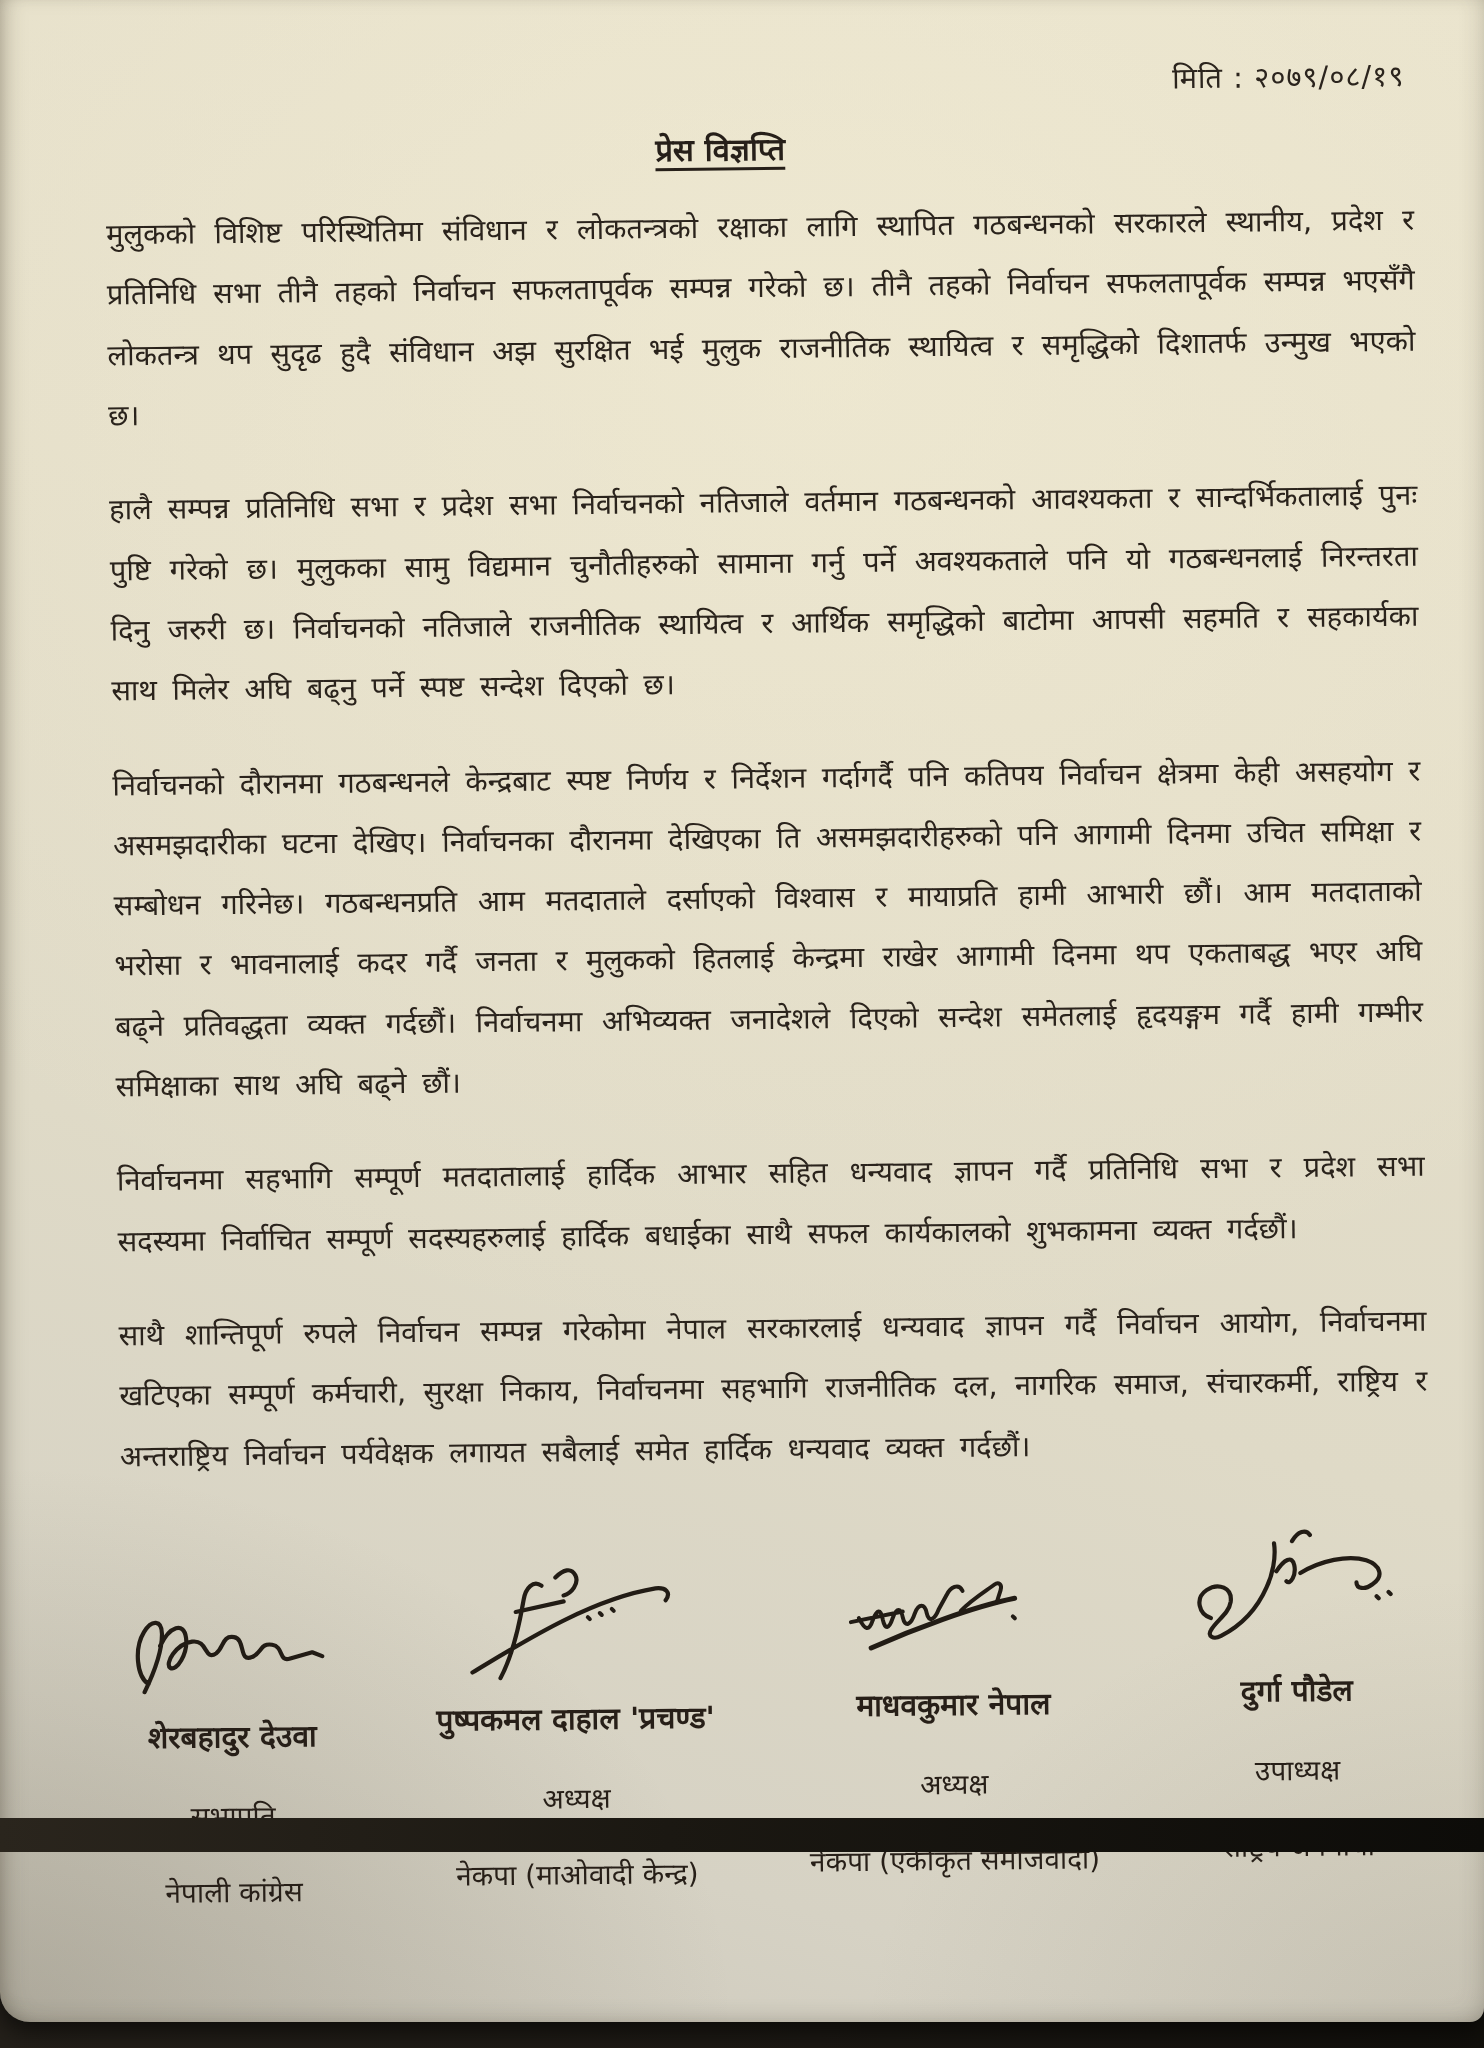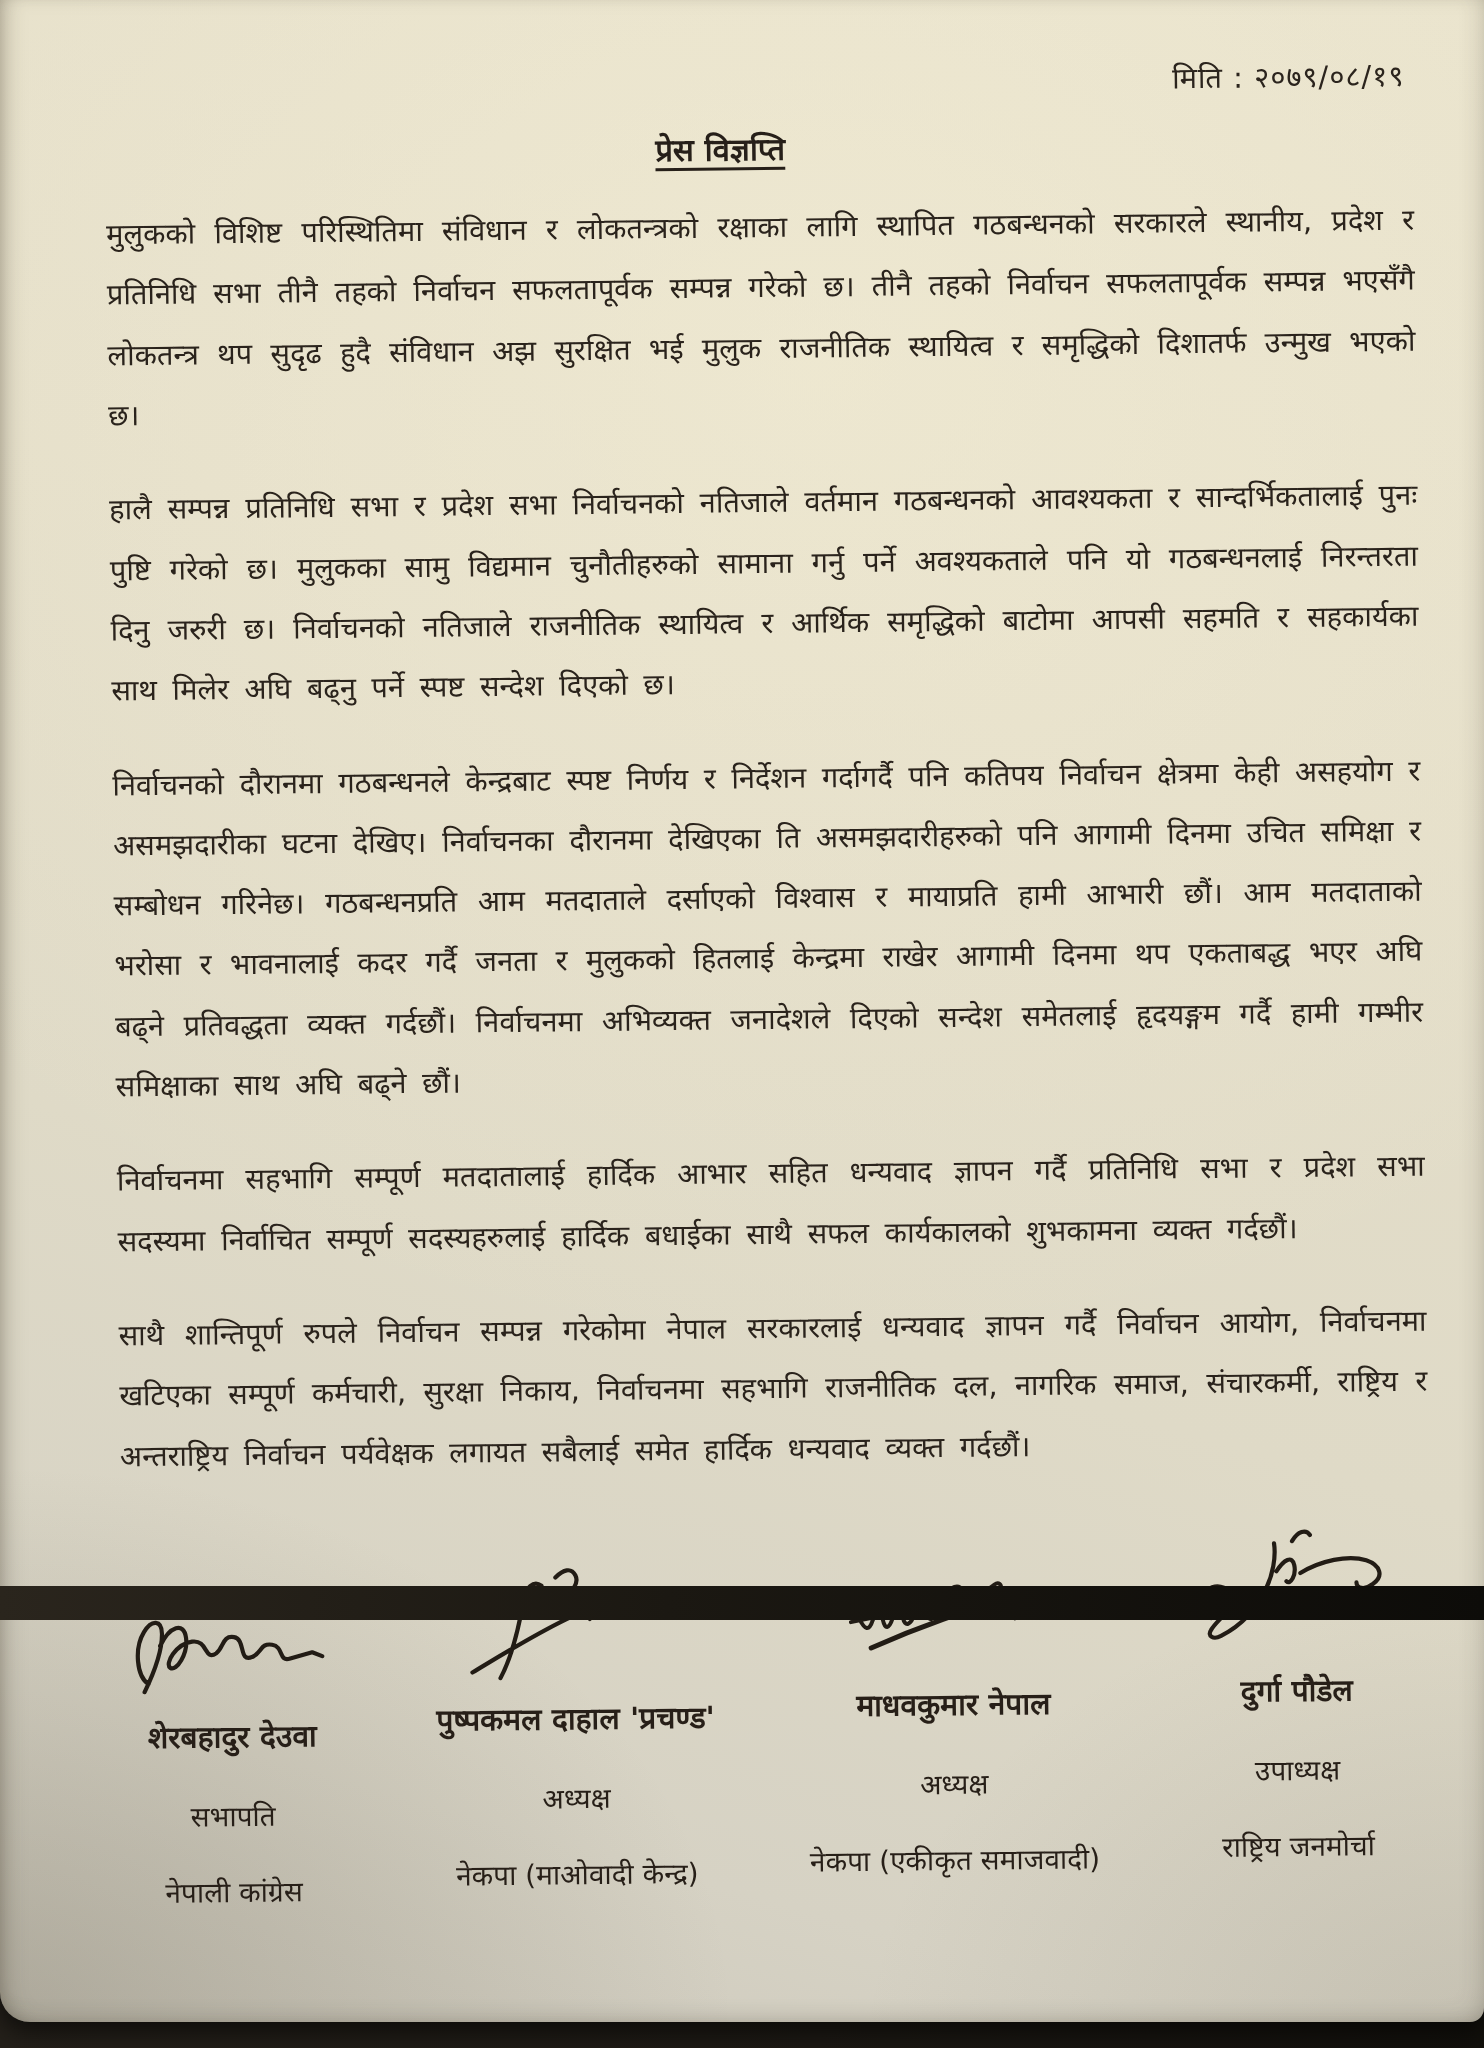--- a/index.html
+++ b/index.html
@@ -7,21 +7,21 @@
     padding: 0;
     width: 1484px;
     height: 2048px;
     overflow: hidden;
     background: linear-gradient(90deg, #24201a 0%, #1c1914 55%, #12100c 100%);
     font-family: "DejaVu Sans", "Liberation Sans", sans-serif;
   }
   .photo {
     position: relative;
     width: 1484px;
-    height: 1620px;
+    height: 1852px;
   }
   .paper {
     position: absolute;
     left: 0;
     top: 0;
     width: 1484px;
     height: 2022px;
     border-radius: 0 0 14px 30px;
     background:
       radial-gradient(130% 80% at 55% 18%, rgba(250,244,218,0.38), rgba(250,244,218,0) 62%),

